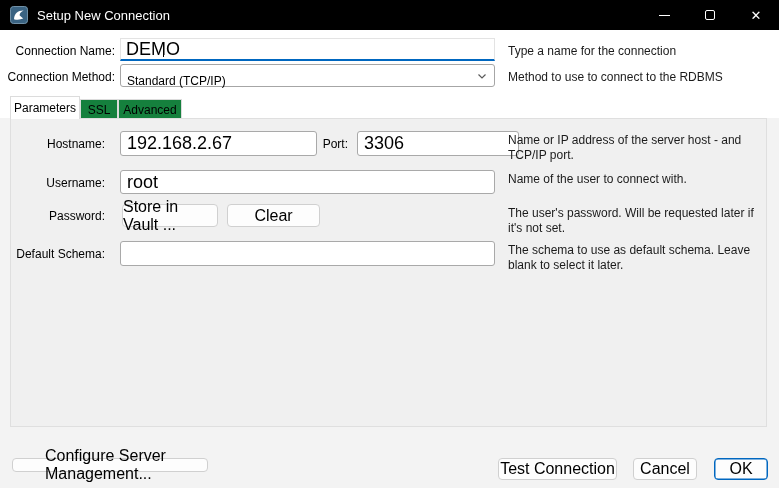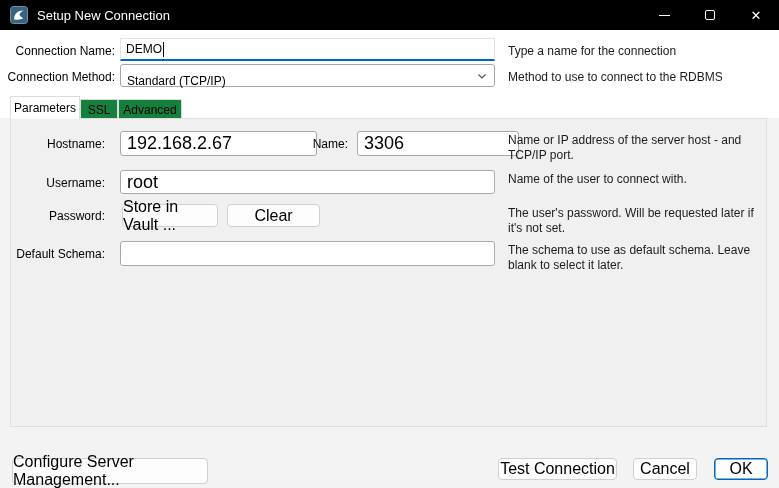--- a/index.html
+++ b/index.html
@@ -17,21 +17,21 @@
   .min-glyph { width:11px; height:1px; background:#ffffff; display:block; }
   .max-glyph { width:10px; height:10px; border:1px solid #ffffff; border-radius:2px; display:block; }
   .close-glyph { font-size:13px; line-height:1; }
 
   
   .upper { position:absolute; left:0; top:30px; width:779px; height:88px; background:#ffffff; }
 
   .label { position:absolute; text-align:right; color:#000000; white-space:nowrap; }
   .help { position:absolute; color:#1b1b1b; line-height:15px; }
 
-  .text-input { position:absolute; background:#ffffff; border:1px solid #e3e3e3; border-bottom:2px solid #0067c0; font-family:"Liberation Sans", sans-serif; font-size:12px; padding:0 5px; color:#000; outline:none; }
+  .text-input { position:absolute; background:#ffffff; border:1px solid #e3e3e3; border-bottom:2px solid #0067c0; font-family:"Liberation Sans", sans-serif; font-size:18px; padding:0 5px; color:#000; outline:none; }
   .caret { position:absolute; width:1px; height:15px; background:#000000; }
 
   .select-box { position:absolute; background:#ffffff; border:1px solid #a6a6a6; border-radius:3px; display:flex; align-items:center; padding:0 6px; }
   .select-box .sel-text { flex:1; color:#000;margin-top:11px; }
   .select-box svg { flex:0 0 auto; }
 
   
   .tab { position:absolute; display:flex; align-items:center; justify-content:center; color:#000; }
   .tab.active { background:#ffffff; border:1px solid #dcdcdc; border-bottom:none; z-index:3; }
   .tab.inactive { background:#15803d; border:1px solid #dcdcdc; border-bottom:none; z-index:1; }
@@ -86,35 +86,35 @@
   <div class="help" style="left:508px; top:70px; width:271px;">Method to use to connect to the RDBMS</div>
 
   <div class="tab active" style="left:10px; top:96px; width:70px; height:23px;">Parameters</div>
   <div class="tab inactive" style="left:80px; top:99px; width:38px; height:20px;">SSL</div>
   <div class="tab inactive" style="left:118px; top:99px; width:64px; height:20px;">Advanced</div>
 
   <div class="panel"></div>
 
   <div class="label" style="left:0; top:137px; width:105px; z-index:4;">Hostname:</div>
   <input class="field" style="left: 120px; top: 131px; width: 197px; height: 25px; z-index: 4;" value="192.168.2.67">
-  <div class="label" style="left:300px; top:137px; width:48px; z-index:4;">Name:</div>
+  <div class="label" style="left:300px; top:137px; width:48px; z-index:4;">Port:</div>
   <input class="field" style="left: 357px; top: 131px; width: 162px; height: 25px; z-index: 4;" value="3306">
   <div class="help" style="left:508px; top:133px; width:258px; z-index:4;">Name or IP address of the server host - and TCP/IP port.</div>
 
   <div class="label" style="left:0; top:176px; width:105px; z-index:4;">Username:</div>
   <input class="field" style="left: 120px; top: 170px; width: 375px; height: 24px; z-index: 4;" value="root">
   <div class="help" style="left:508px; top:172px; width:258px; z-index:4;">Name of the user to connect with.</div>
 
   <div class="label" style="left:0; top:209px; width:105px; z-index:4;">Password:</div>
   <div class="btn" style="left:122px; top:204px; width:96px; height:23px; z-index:4;">Store in Vault ...</div>
   <div class="btn" style="left:227px; top:204px; width:93px; height:23px; z-index:4;">Clear</div>
   <div class="help" style="left:508px; top:206px; width:258px; z-index:4;">The user's password. Will be requested later if it's not set.</div>
 
   <div class="label" style="left:0; top:247px; width:105px; z-index:4;">Default Schema:</div>
   <input class="field" style="left: 120px; top: 241px; width: 375px; height: 25px; z-index: 4;" value="">
   <div class="help" style="left:508px; top:243px; width:258px; z-index:4;">The schema to use as default schema. Leave blank to select it later.</div>
 
-  <div class="btn" style="left:12px; top:458px; width:196px; height:26px;">Configure Server Management...</div>
+  <div class="btn" style="left:12px; top:458px; width:196px; height:14px;padding-left:32px;">Configure Server Management...</div>
   <div class="btn" style="left:498px; top:458px; width:119px; height:22px;">Test Connection</div>
   <div class="btn" style="left:633px; top:458px; width:64px; height:22px;">Cancel</div>
   <div class="btn primary" style="left:714px; top:458px; width:54px; height:22px;">OK</div>
 
 </div>
 
 </body></html>

